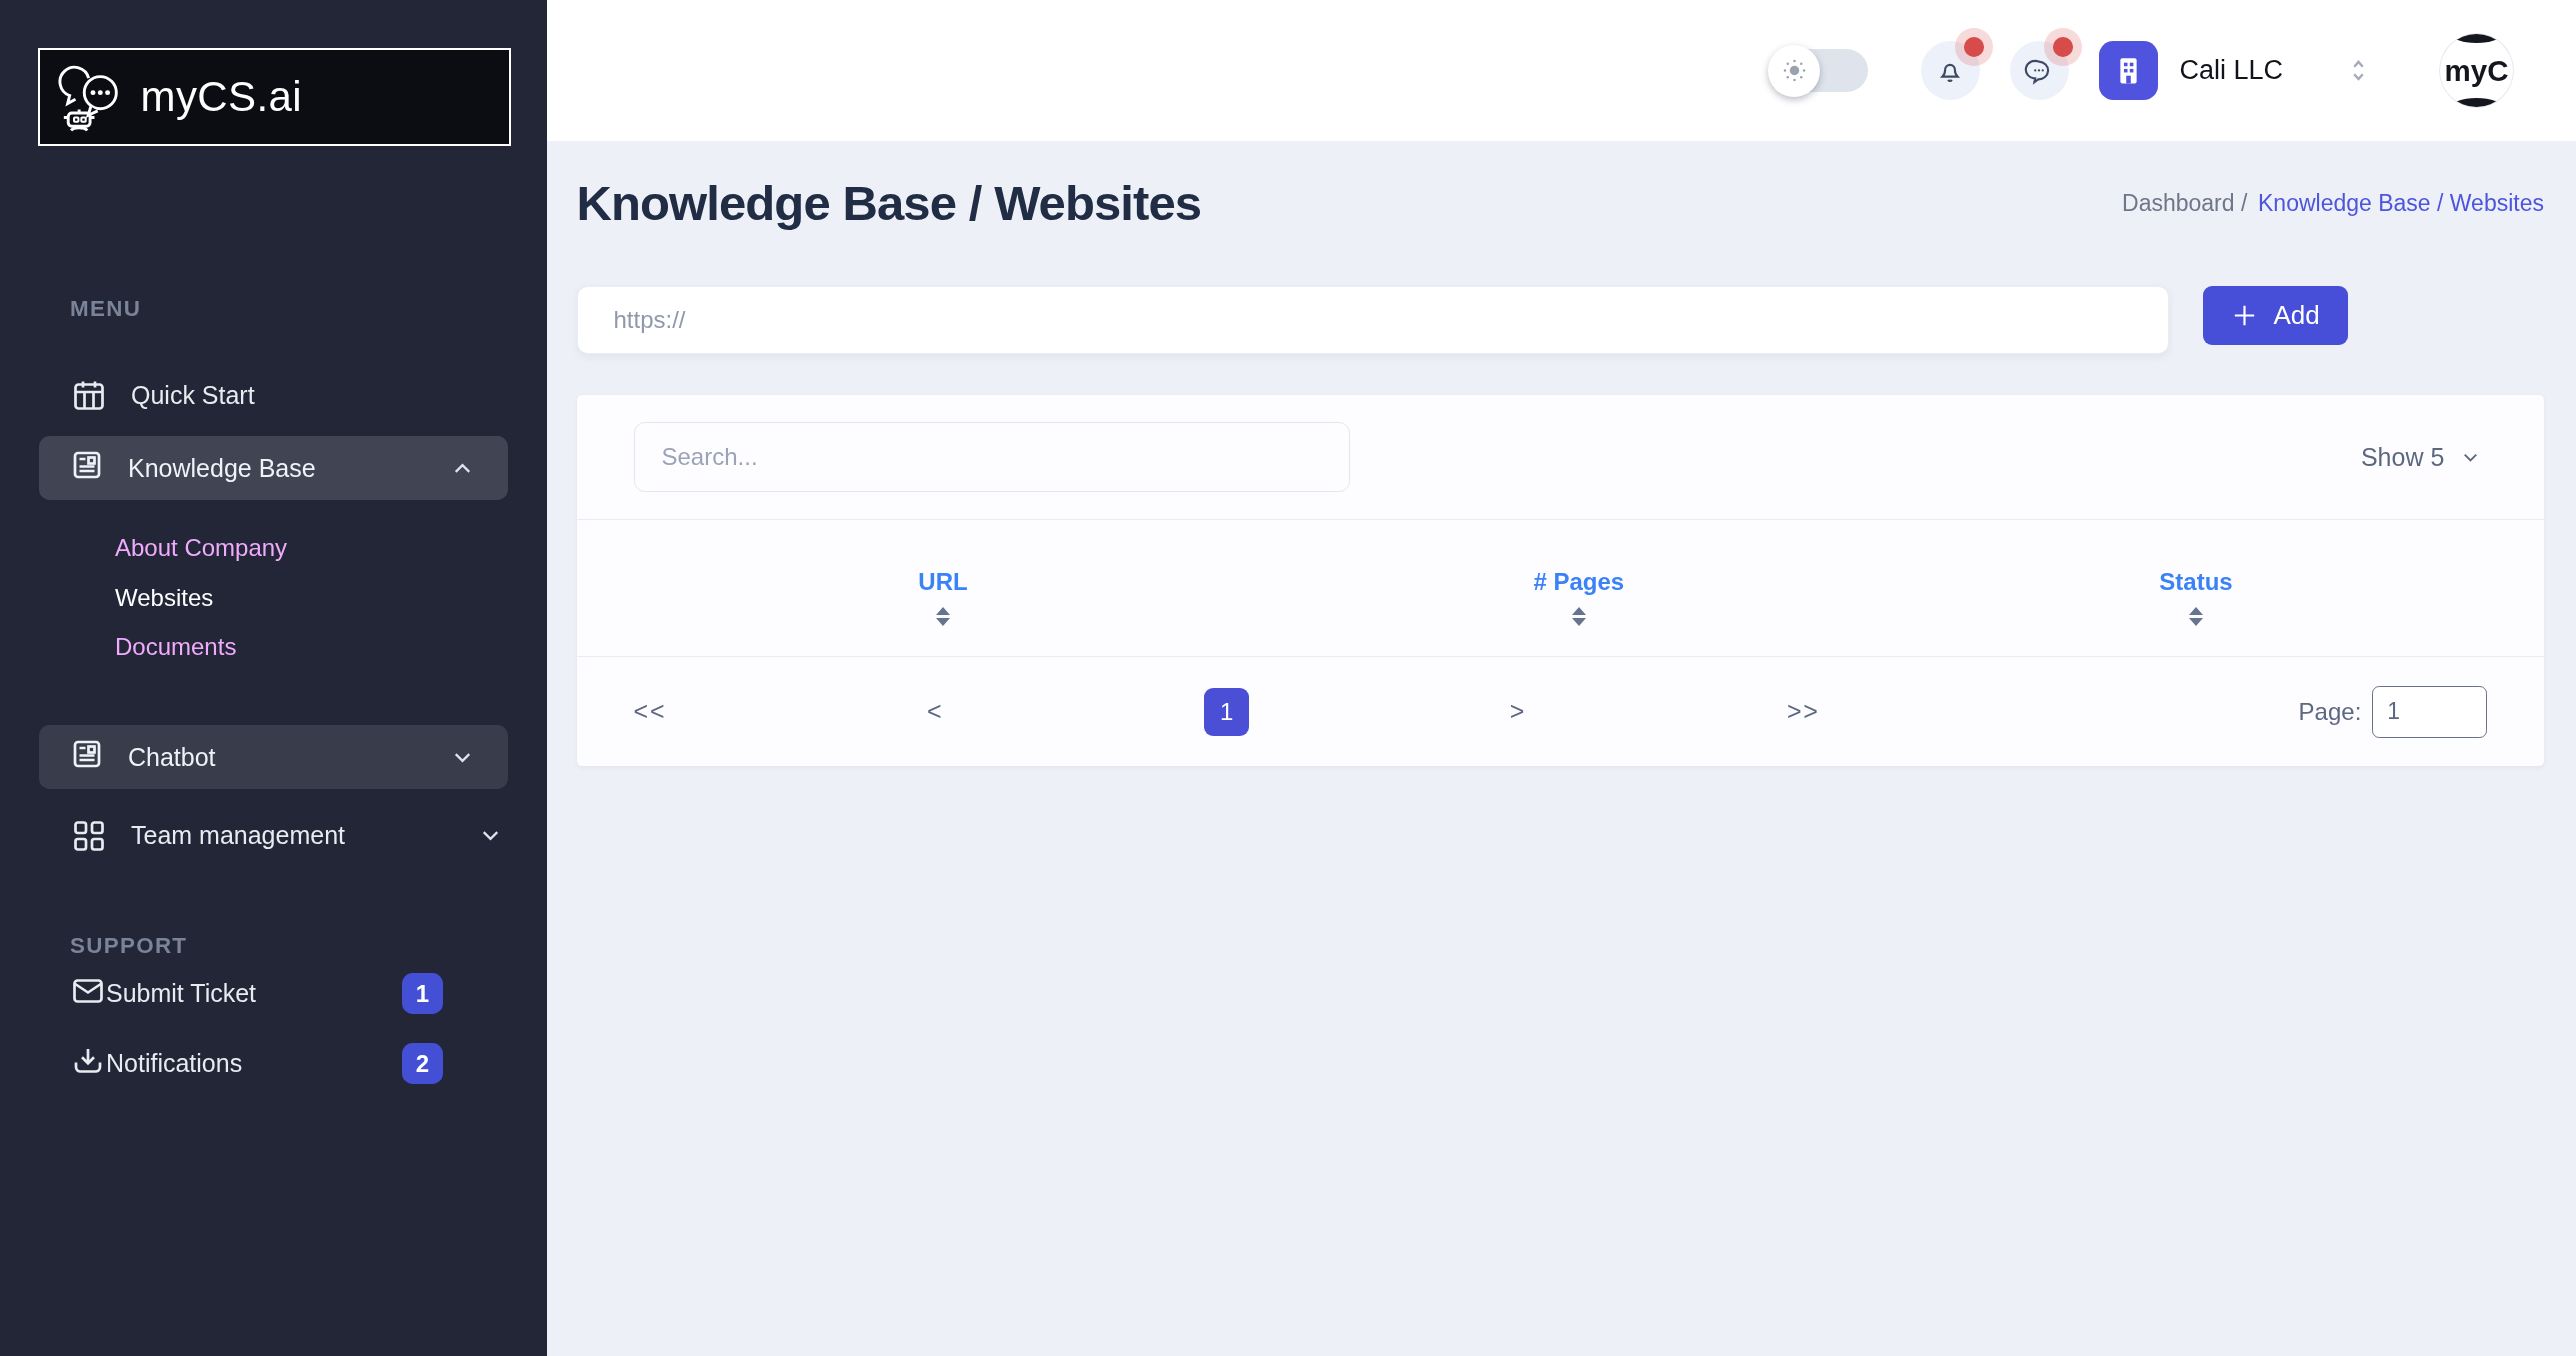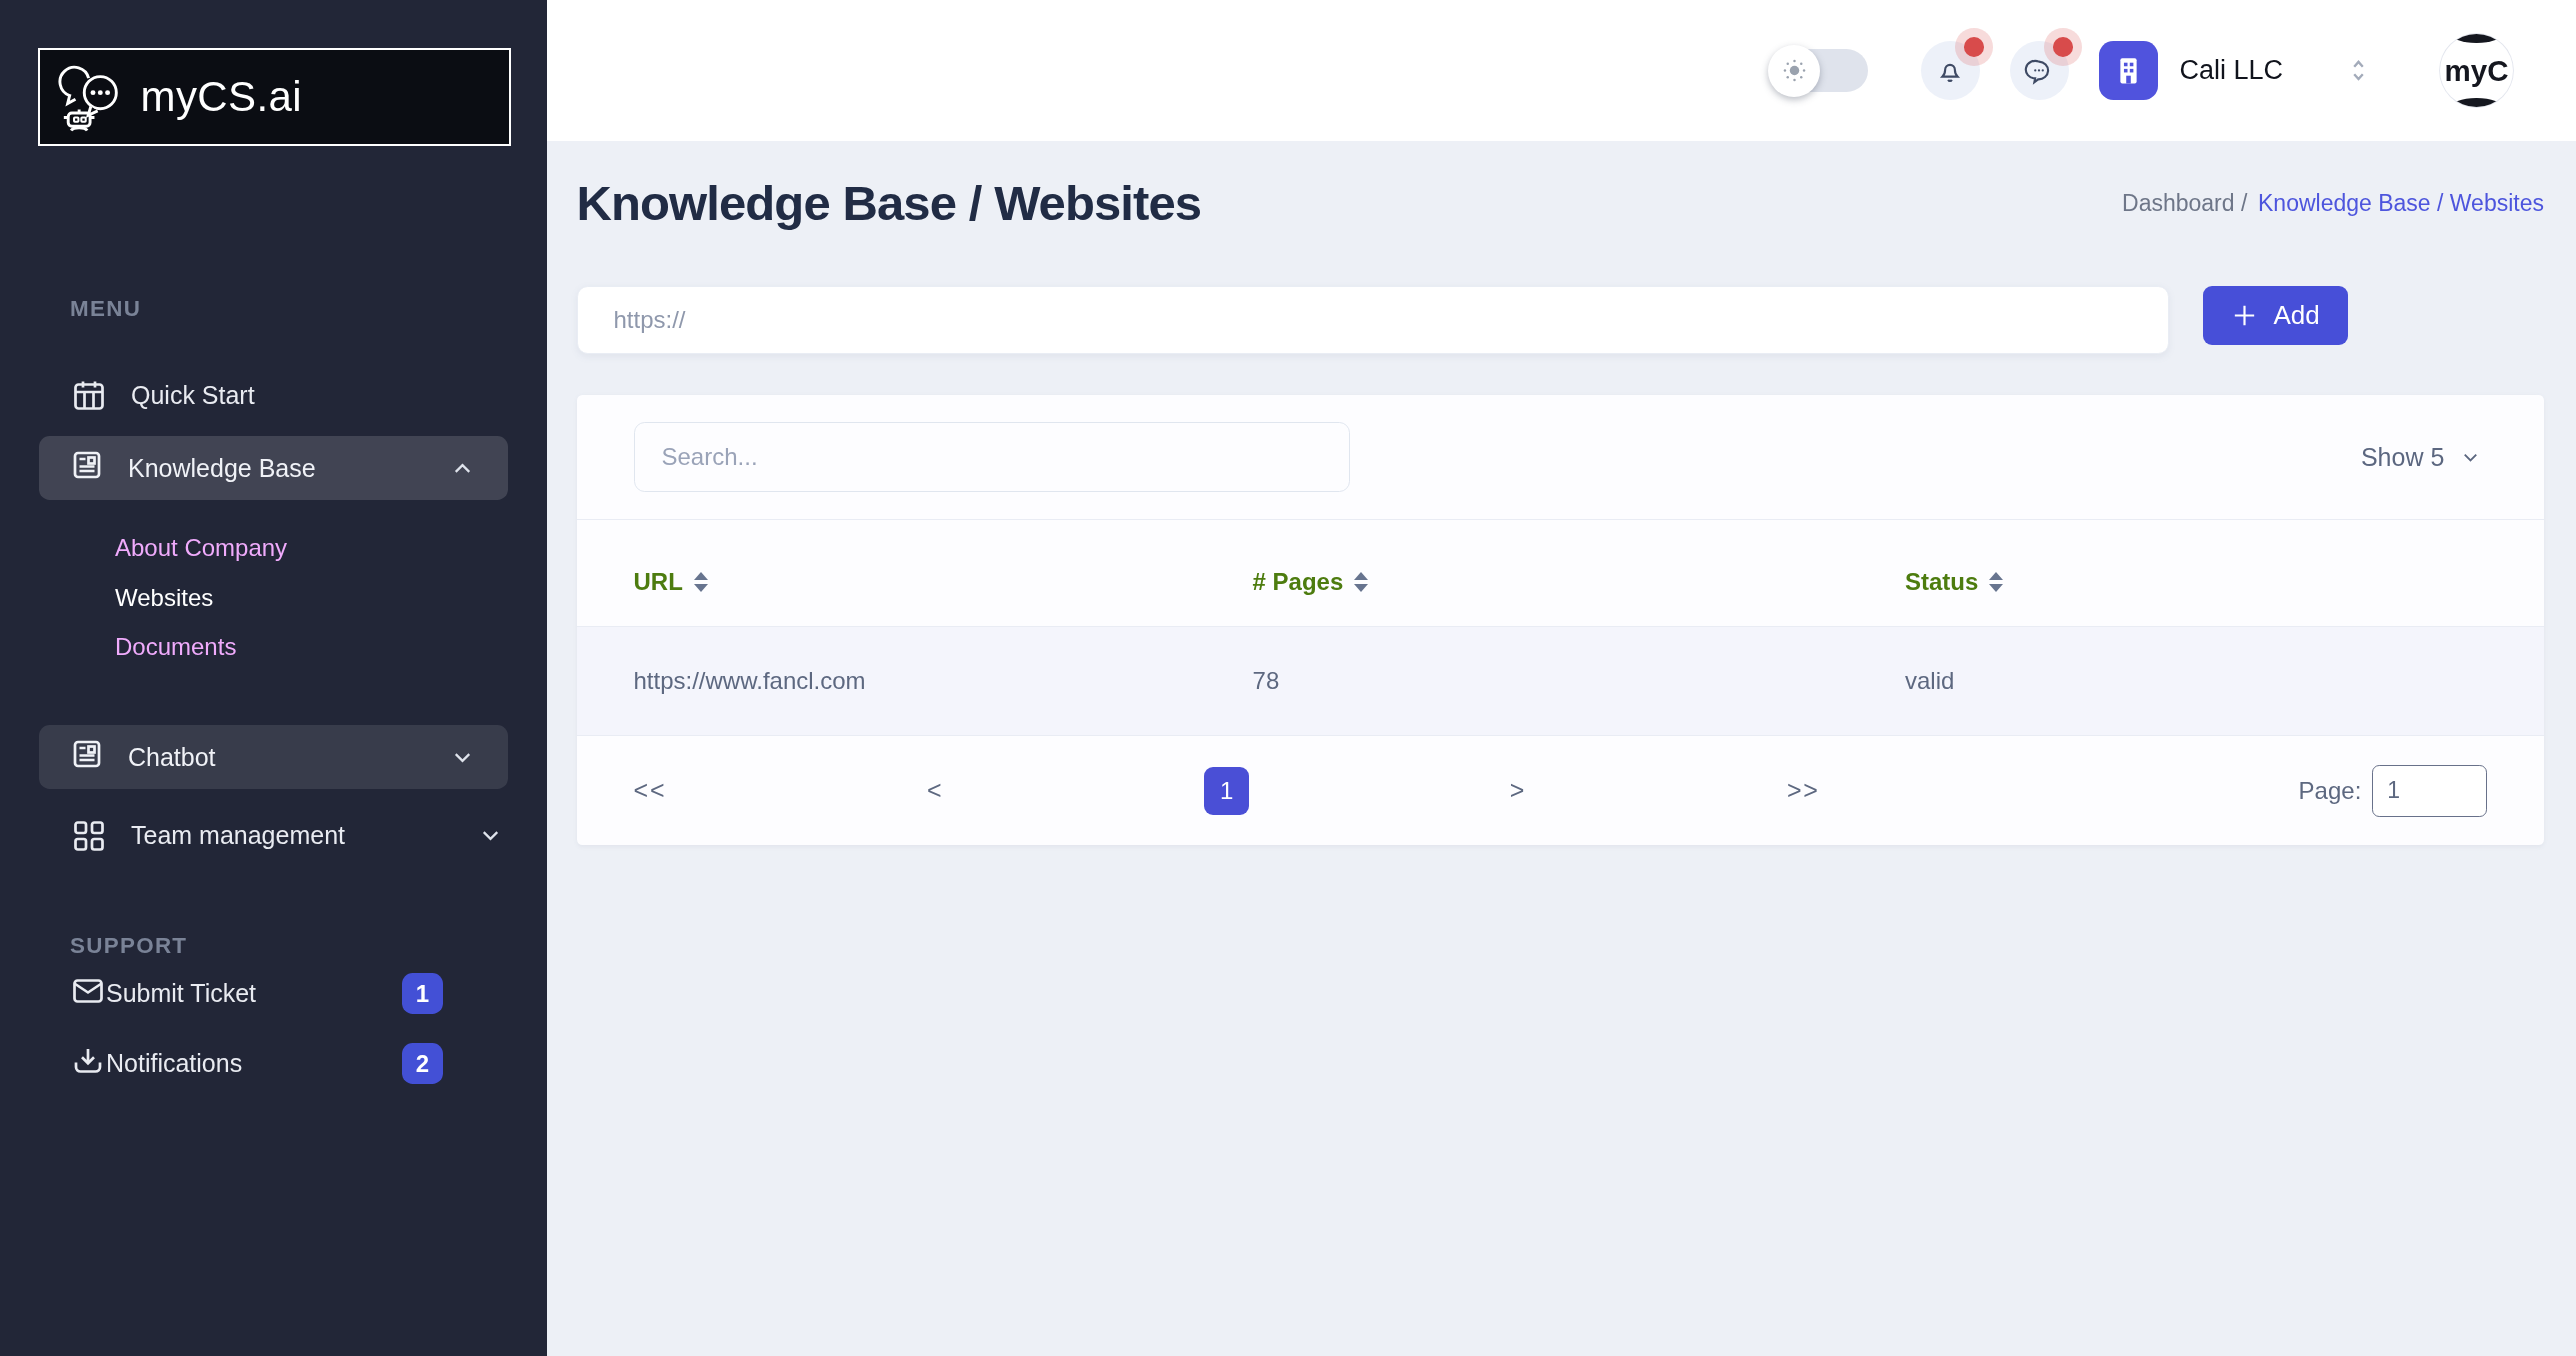--- a/index.html
+++ b/index.html
@@ -128,21 +128,21 @@
   .search-input {
     width:716px; height:70px; border:1.8px solid #e0e6ef; border-radius:10.7px; background:transparent;
     padding:0 27px; font-size:24px; color:#0c4a6e; outline:none; font-family:"Liberation Sans", sans-serif;
   }
   .search-input::placeholder { color:#9aa3b8; }
   .show-select { margin-left:auto; display:flex; align-items:center; gap:14.3px; color:#5c6780; font-size:25px; cursor:pointer; padding-right:5.4px; }
   .show-select svg { width:23px; height:23px; stroke:#5c6780; }
 
   .tgrid { display:grid; grid-template-columns:33.4% 35.2% auto; padding:0 57px; align-items:center; }
   .thead { padding-top:48px; padding-bottom:30px; border-bottom:0.9px solid #e9ecf4; }
-  .th { display:flex; align-items:center; gap:10.7px; font-size:24px; font-weight:700; color:#4d7c0f; cursor:pointer; }
+  .th { display:flex; align-items:center; gap:10.7px; font-size:24px; font-weight:700; color:#3b82f6; cursor:pointer;flex-direction:column; }
   .sort { display:flex; flex-direction:column; gap:3.6px; }
   .sort .up { width:0; height:0; border-left:7.2px solid transparent; border-right:7.2px solid transparent; border-bottom:8px solid #67748f; }
   .sort .down { width:0; height:0; border-left:7.2px solid transparent; border-right:7.2px solid transparent; border-top:8px solid #67748f; }
 
   .trow { height:109px; background:#f4f5fc; border-bottom:0.9px solid #e9ecf4; font-size:24px; color:#5d6880; }
 
   .pagination { height:109px; display:flex; align-items:center; padding:0 57px; }
   .pg-nav { width:64%; display:flex; justify-content:space-between; align-items:center; }
   .pg-link { font-size:25px; color:#5d6880; cursor:pointer; letter-spacing:1.8px; }
   .pg-current {
@@ -384,25 +384,20 @@
           </div>
           <div class="th">
             <span>Status</span>
             <span class="sort">
                 <span class="up"></span>
                 <span class="down"></span>
               </span>
           </div>
         </div>
 
-        <div class="tgrid trow">
-          <div>https://www.fancl.com</div>
-          <div>78</div>
-          <div>valid</div>
-        </div>
 
         <div class="pagination">
           <div class="pg-nav">
             <span class="pg-link">&lt;&lt;</span>
             <span class="pg-link">&lt;</span>
             <span class="pg-current">1</span>
             <span class="pg-link">&gt;</span>
             <span class="pg-link">&gt;&gt;</span>
           </div>
           <div class="pg-page">

